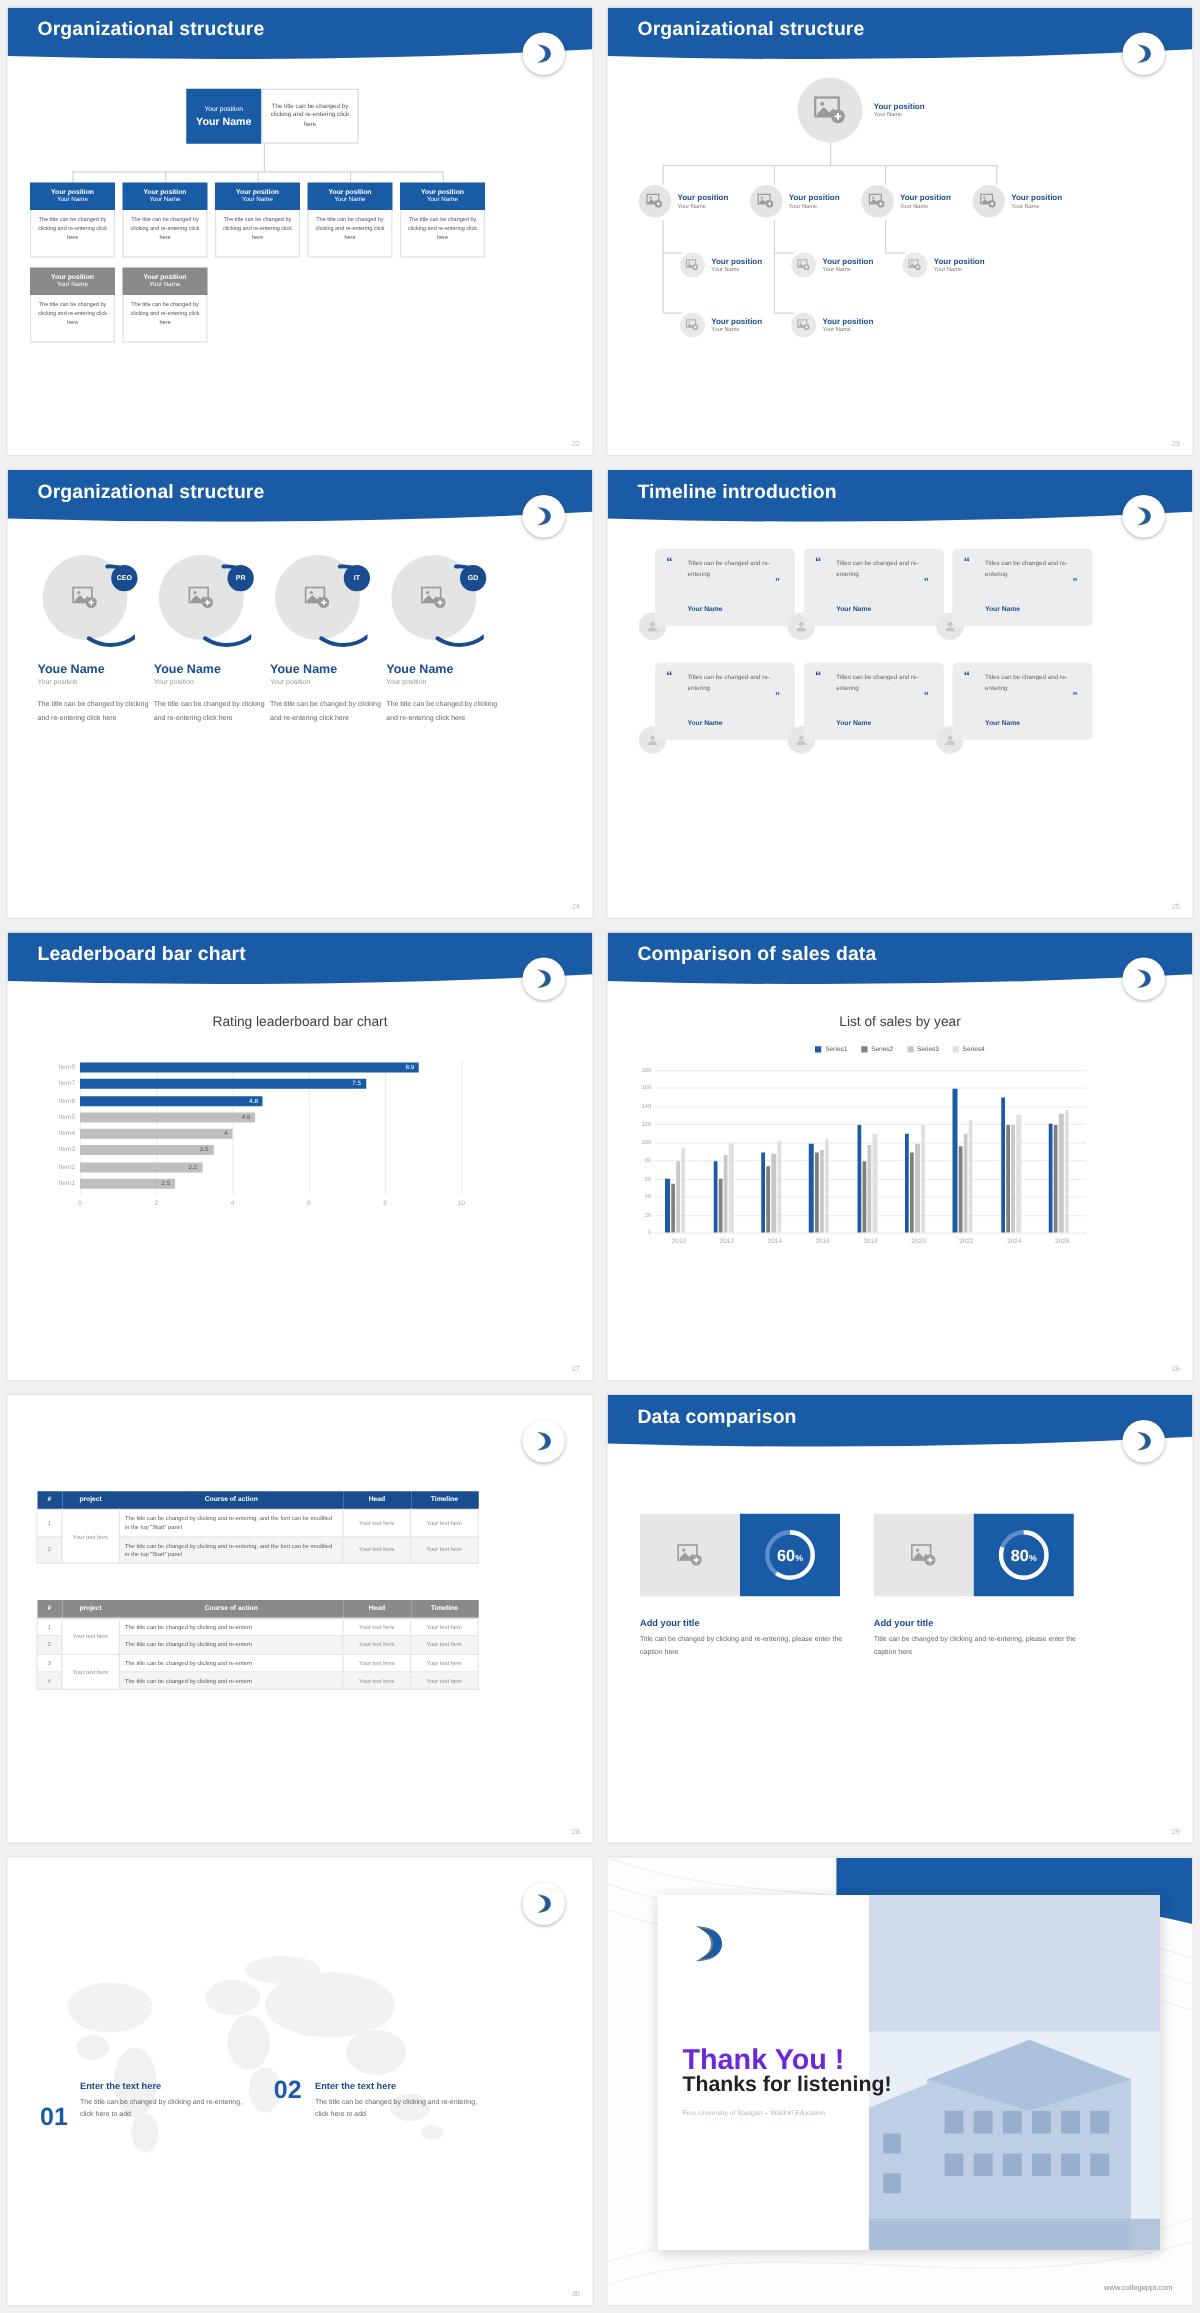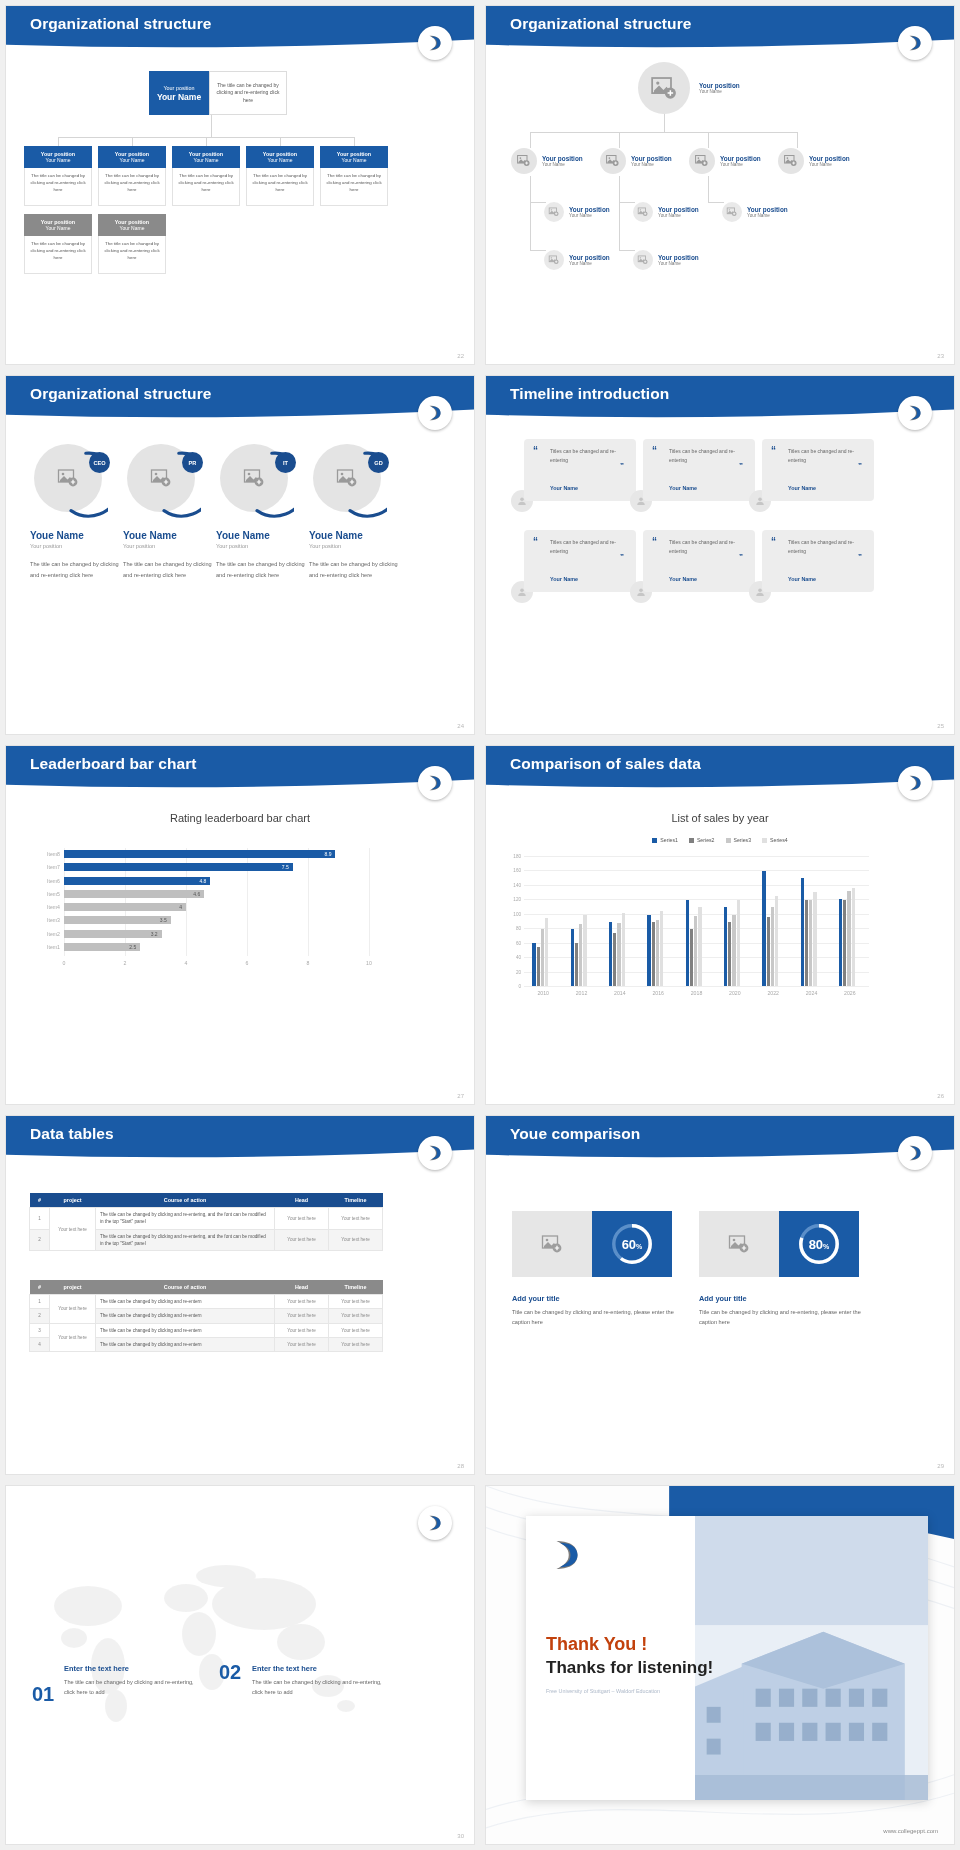--- a/index.html
+++ b/index.html
@@ -112,21 +112,21 @@
   
   .bignum { position:absolute; font-size:20px; font-weight:bold; color:#1a5ba6; }
   .gl-h { position:absolute; font-size:7.4px; font-weight:bold; color:#1a4d8f; }
   .gl-p { position:absolute; font-size:5.6px; color:#666; line-height:1.85; width:132px; }
 
   
   .ty-wrap { position:absolute; left:0; top:0; width:100%; height:100%; background:#fff; overflow:hidden; }
   .ty-card { position:absolute; left:40px; top:30px; right:26px; bottom:44px; background:#fff;
              box-shadow:0 2px 10px rgba(0,0,0,.18); overflow:hidden; }
   .ty-logo { position:absolute; left:20px; top:18px; width:42px; height:42px; }
-  .ty-1 { position:absolute; left:20px; top:118px; font-size:18px; font-weight:bold; color:#c2410c; }
+  .ty-1 { position:absolute; left:20px; top:118px; font-size:23px; font-weight:bold; color:#6d28d9; }
   .ty-2 { position:absolute; left:20px; top:142px; font-size:17px; font-weight:bold; color:#222; }
   .ty-3 { position:absolute; left:20px; top:172px; font-size:5.4px; color:#aeb9c9; }
   .ty-foot { position:absolute; right:16px; bottom:10px; font-size:6px; color:#888; }
 </style>
 </head>
 <body>
 
 <div class="grid">
 
   <div class="slide">
@@ -811,26 +811,20 @@
           <div class="bar" style="height: 95.3333px; background: rgb(200, 200, 200);"></div>
           <div class="bar" style="height: 98.2222px; background: rgb(224, 224, 224);"></div>
         </div>
         <div class="xtick" style="left: 325.833px;">2026</div>
       </div>
 
     <div class="pgnum">26</div>
   </div>
 
   <div class="slide">
-    <div class="banner">
-      <svg viewBox="0 0 460 50" preserveAspectRatio="none">
-          <path d="M0,0 H460 V38 Q230,52 0,44 Z" fill="#1a5ba6"></path>
-        </svg>
-      <div class="ttl">Data tables</div>
-    </div>
     <div class="logo">
       <svg viewBox="0 0 24 24">
           <path d="M6 4c6 0 12 2 12 8s-6 8-12 8c4-2 7-4 7-8s-3-6-7-8z" fill="#7a7a7a"></path>
           <path d="M8 5c5 0 10 2 10 7s-5 7-10 7c3-2 6-3 6-7s-3-5-6-7z" fill="#1a5ba6"></path>
         </svg>
     </div>
 
     <table class="dt" style="left:23px;top:77px;width:354px;">
       <thead>
           <tr>
@@ -899,21 +893,21 @@
     </table>
 
     <div class="pgnum">28</div>
   </div>
 
   <div class="slide">
     <div class="banner">
       <svg viewBox="0 0 460 50" preserveAspectRatio="none">
           <path d="M0,0 H460 V38 Q230,52 0,44 Z" fill="#1a5ba6"></path>
         </svg>
-      <div class="ttl">Youe comparison</div>
+      <div class="ttl">Data comparison</div>
     </div>
     <div class="logo">
       <svg viewBox="0 0 24 24">
           <path d="M6 4c6 0 12 2 12 8s-6 8-12 8c4-2 7-4 7-8s-3-6-7-8z" fill="#7a7a7a"></path>
           <path d="M8 5c5 0 10 2 10 7s-5 7-10 7c3-2 6-3 6-7s-3-5-6-7z" fill="#1a5ba6"></path>
         </svg>
     </div>
 
     <div class="dcard" style="left:26px;top:95px;">
       <div class="ph">

